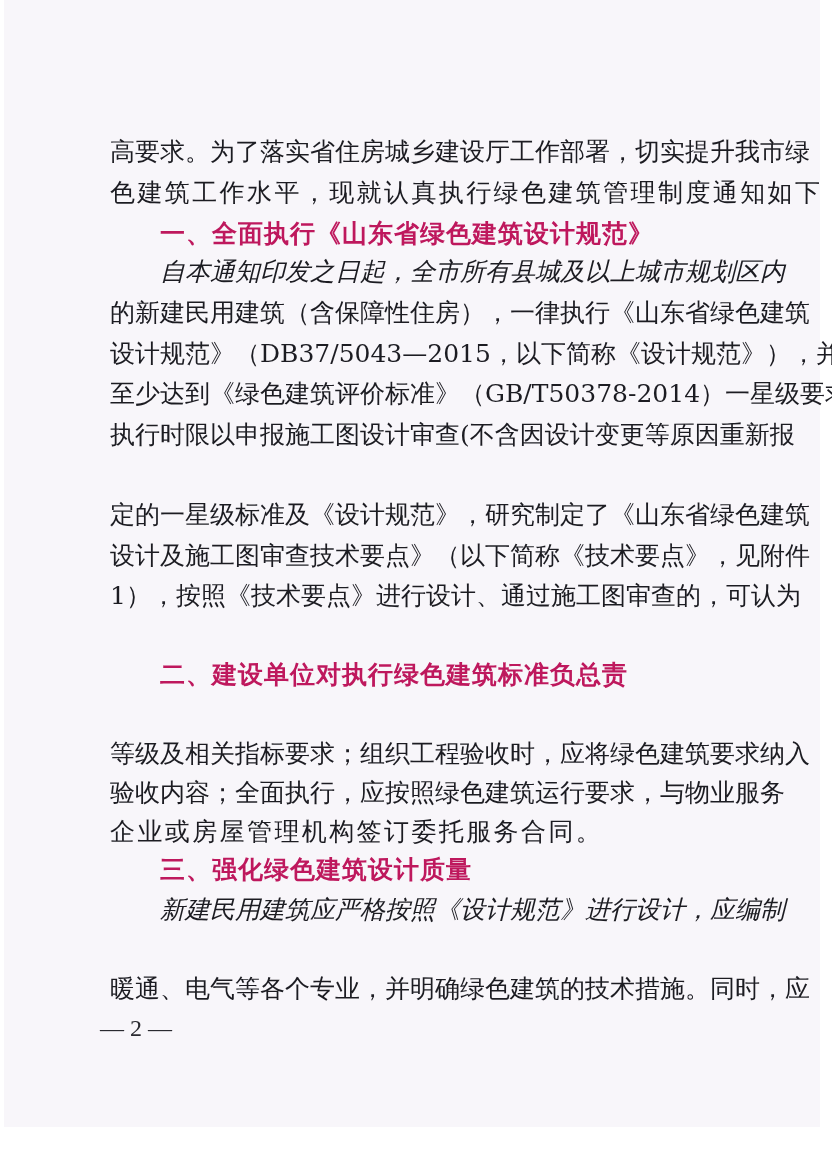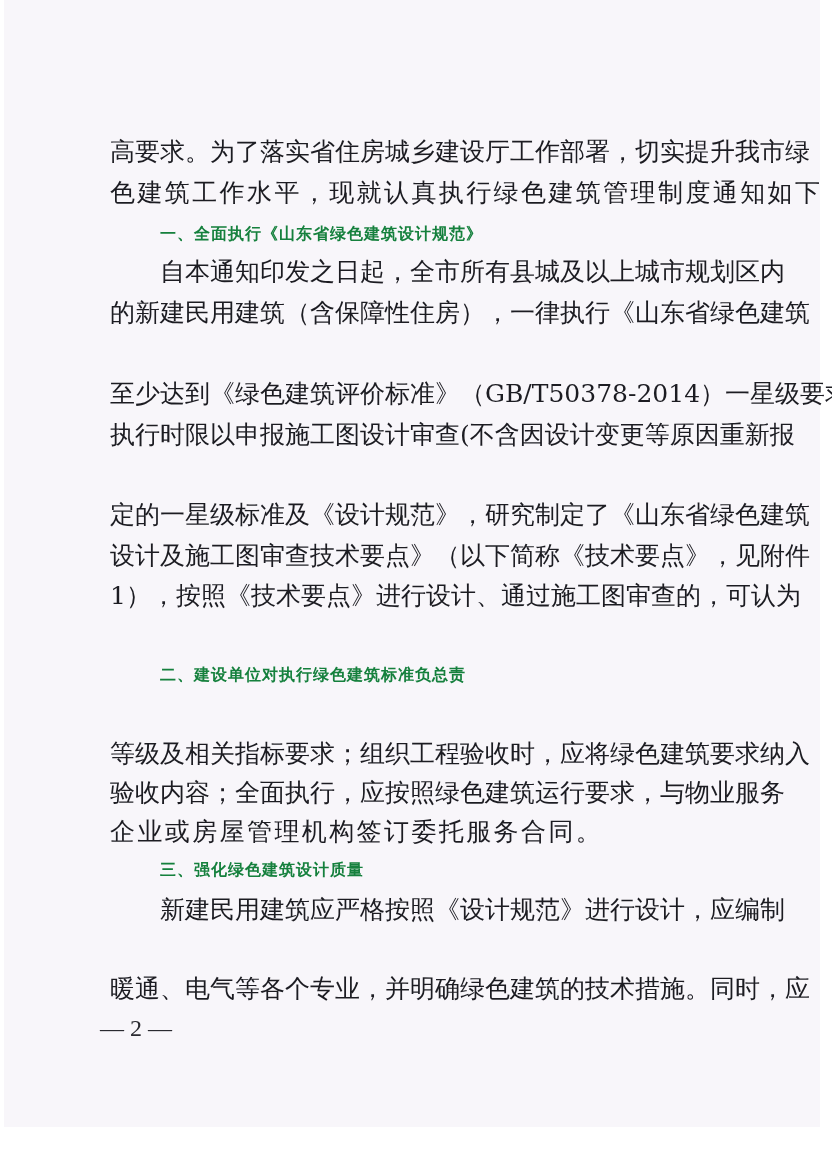--- a/index.html
+++ b/index.html
@@ -31,30 +31,31 @@
       letter-spacing: 2.4px;
     }
     .line.justify {
       text-align: justify;
       text-align-last: justify;
       letter-spacing: 0;
     }
     .line.indent {
       left: 156px;
       width: 566px;
+      font-style: italic;
     }
     .heading {
       position: absolute;
       left: 156px;
       height: 32px;
       font-family: "DejaVu Sans", "Liberation Sans", sans-serif;
       font-weight: bold;
-      font-size: 16px;
+      font-size: 25px;
       line-height: 32px;
-      color: #15803d;
+      color: #be185d;
       white-space: nowrap;
       letter-spacing: 1px;
     }
     .page-number {
       position: absolute;
       left: 96px;
       top: 1014px;
       font-family: "Liberation Serif", "DejaVu Serif", serif;
       font-size: 24px;
       line-height: 28px;
@@ -67,20 +68,21 @@
 
 <div class="page">
 
   <div class="line justify" style="top:136px">高要求。为了落实省住房城乡建设厅工作部署，切实提升我市绿</div>
   <div class="line" style="top:177px">色建筑工作水平，现就认真执行绿色建筑管理制度通知如下：</div>
 
   <div class="heading" style="top:218px">一、全面执行《山东省绿色建筑设计规范》</div>
 
   <div class="line indent justify" style="top:256px">自本通知印发之日起，全市所有县城及以上城市规划区内</div>
   <div class="line justify" style="top:297px">的新建民用建筑（含保障性住房），一律执行《山东省绿色建筑</div>
+  <div class="line justify" style="top:338px">设计规范》（DB37/5043—2015，以下简称《设计规范》），并</div>
   <div class="line justify" style="top:378px">至少达到《绿色建筑评价标准》（GB/T50378-2014）一星级要求。</div>
   <div class="line justify" style="top:419px">执行时限以申报施工图设计审查(不含因设计变更等原因重新报</div>
   <div class="line justify" style="top:499px">定的一星级标准及《设计规范》，研究制定了《山东省绿色建筑</div>
   <div class="line justify" style="top:540px">设计及施工图审查技术要点》（以下简称《技术要点》，见附件</div>
   <div class="line justify" style="top:580px">1），按照《技术要点》进行设计、通过施工图审查的，可认为</div>
 
   <div class="heading" style="top:659px">二、建设单位对执行绿色建筑标准负总责</div>
 
   <div class="line justify" style="top:738px">等级及相关指标要求；组织工程验收时，应将绿色建筑要求纳入</div>
   <div class="line justify" style="top:777px">验收内容；全面执行，应按照绿色建筑运行要求，与物业服务</div>

